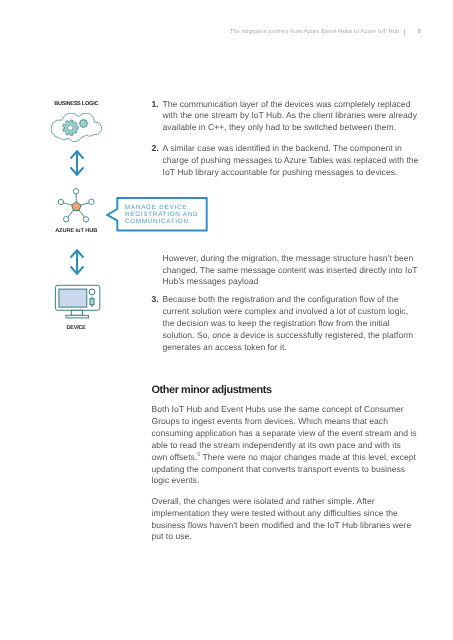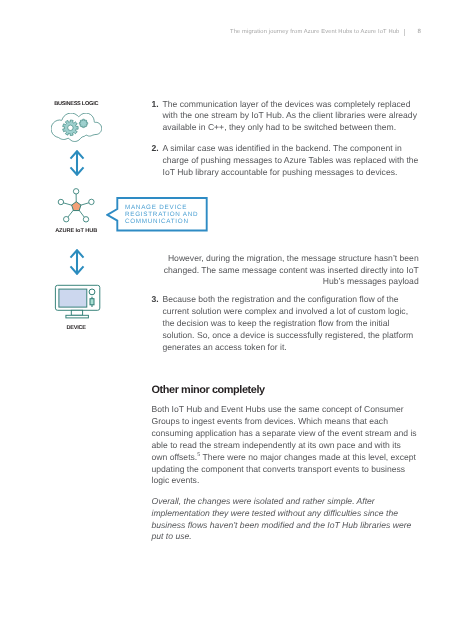--- a/index.html
+++ b/index.html
@@ -114,29 +114,29 @@
     <div class="li para blk" style="top:0px;">
       <span class="num">1.</span>
       <span>The communication layer of the devices was completely replaced with the one stream by IoT Hub. As the client libraries were already available in C++, they only had to be switched between them.</span>
     </div>
 
     <div class="li para blk" style="top:44.4px;">
       <span class="num">2.</span>
       <span>A similar case was identified in the backend. The component in charge of pushing messages to Azure Tables was replaced with the IoT Hub library accountable for pushing messages to devices.</span>
     </div>
 
-    <div class="para blk" style="top:154.2px;padding-left:11px;text-align:right;">However, during the migration, the message structure hasn’t been changed. The same message content was inserted directly into IoT Hub’s messages payload</div>
+    <div class="para blk" style="top:154.2px;padding-left:11px;">However, during the migration, the message structure hasn’t been changed. The same message content was inserted directly into IoT Hub’s messages payload</div>
 
     <div class="li para blk" style="top:195.8px;">
       <span class="num">3.</span>
       <span>Because both the registration and the configuration flow of the current solution were complex and involved a lot of custom logic, the decision was to keep the registration flow from the initial solution. So, once a device is successfully registered, the platform generates an access token for it.</span>
     </div>
 
-    <div class="h2 blk" style="top:285.6px;">Other minor completely</div>
+    <div class="h2 blk" style="top:285.6px;">Other minor adjustments</div>
 
     <div class="para blk" style="top:305.8px;">
       <span>Both IoT Hub and Event Hubs use the same concept of Consumer Groups to ingest events from devices. Which means that each consuming application has a separate view of the event stream and is able to read the stream independently at its own pace and with its own offsets.</span><span class="sup">5</span><span> There were no major changes made at this level, except updating the component that converts transport events to business logic events.</span>
     </div>
 
-    <div class="para blk" style="top:397.3px;font-style:italic;">Overall, the changes were isolated and rather simple. After implementation they were tested without any difficulties since the business flows haven’t been modified and the IoT Hub libraries were put to use.</div>
+    <div class="para blk" style="top:397.3px;">Overall, the changes were isolated and rather simple. After implementation they were tested without any difficulties since the business flows haven’t been modified and the IoT Hub libraries were put to use.</div>
   </div>
 
 </div>
 
 </body></html>

